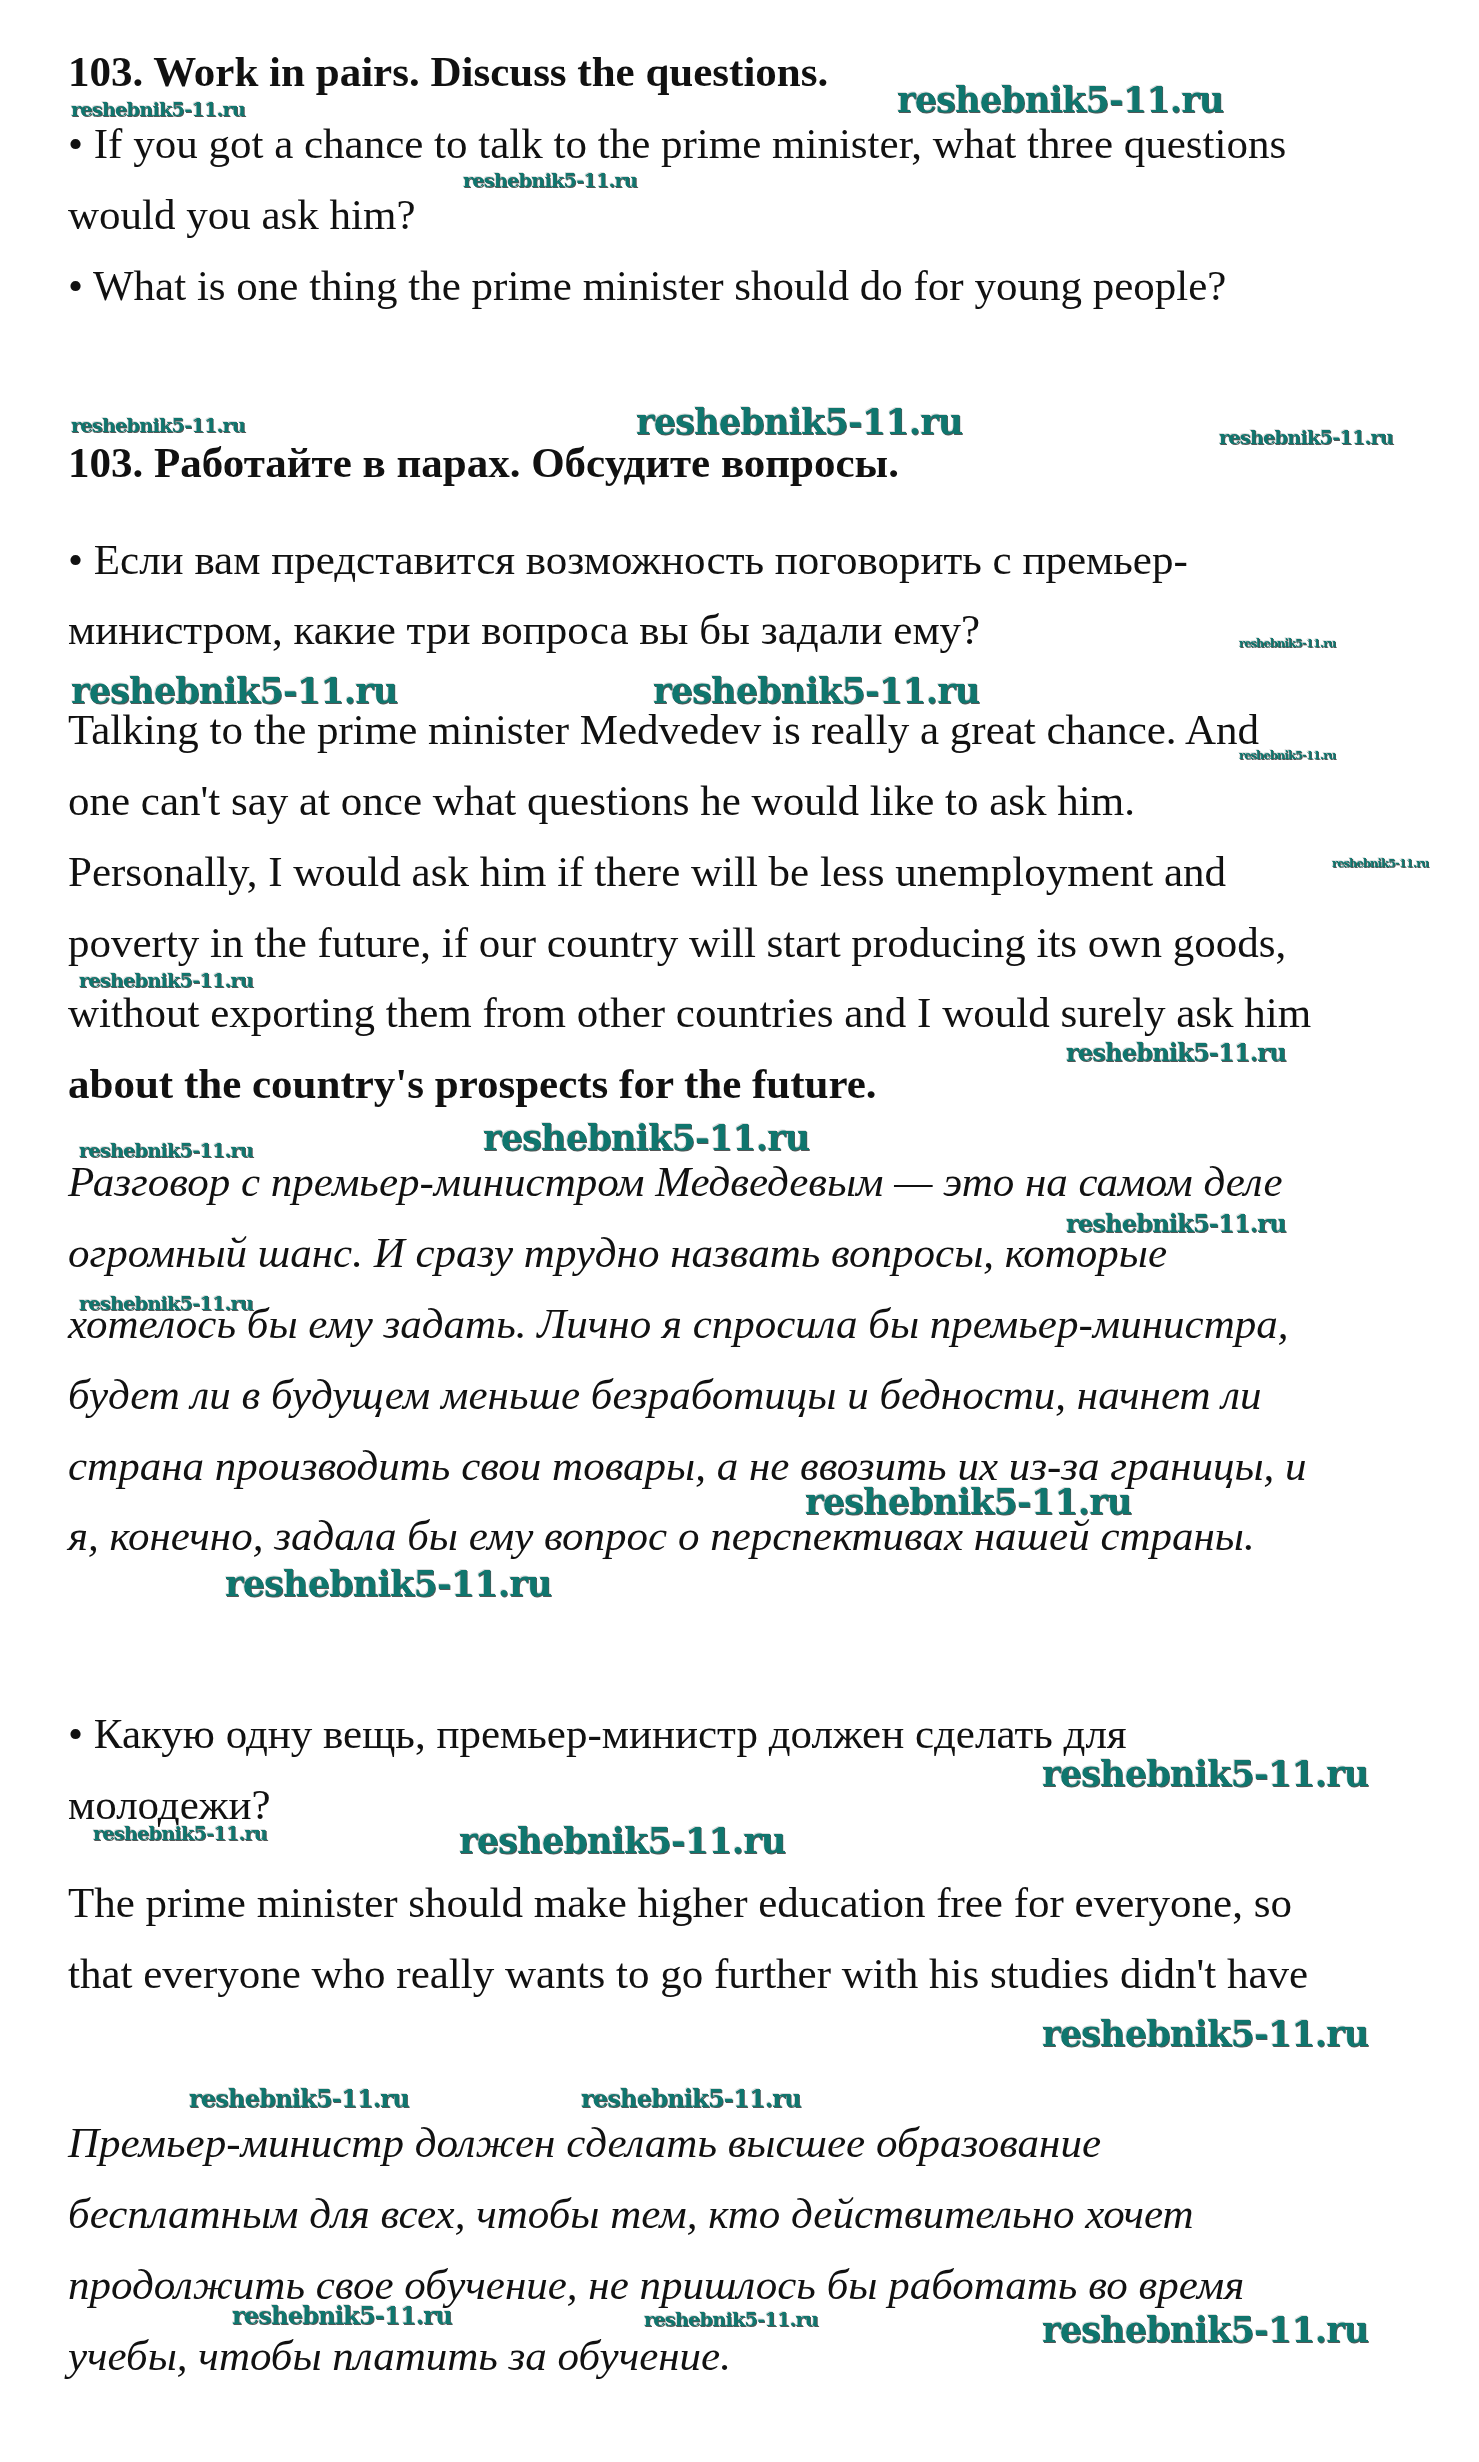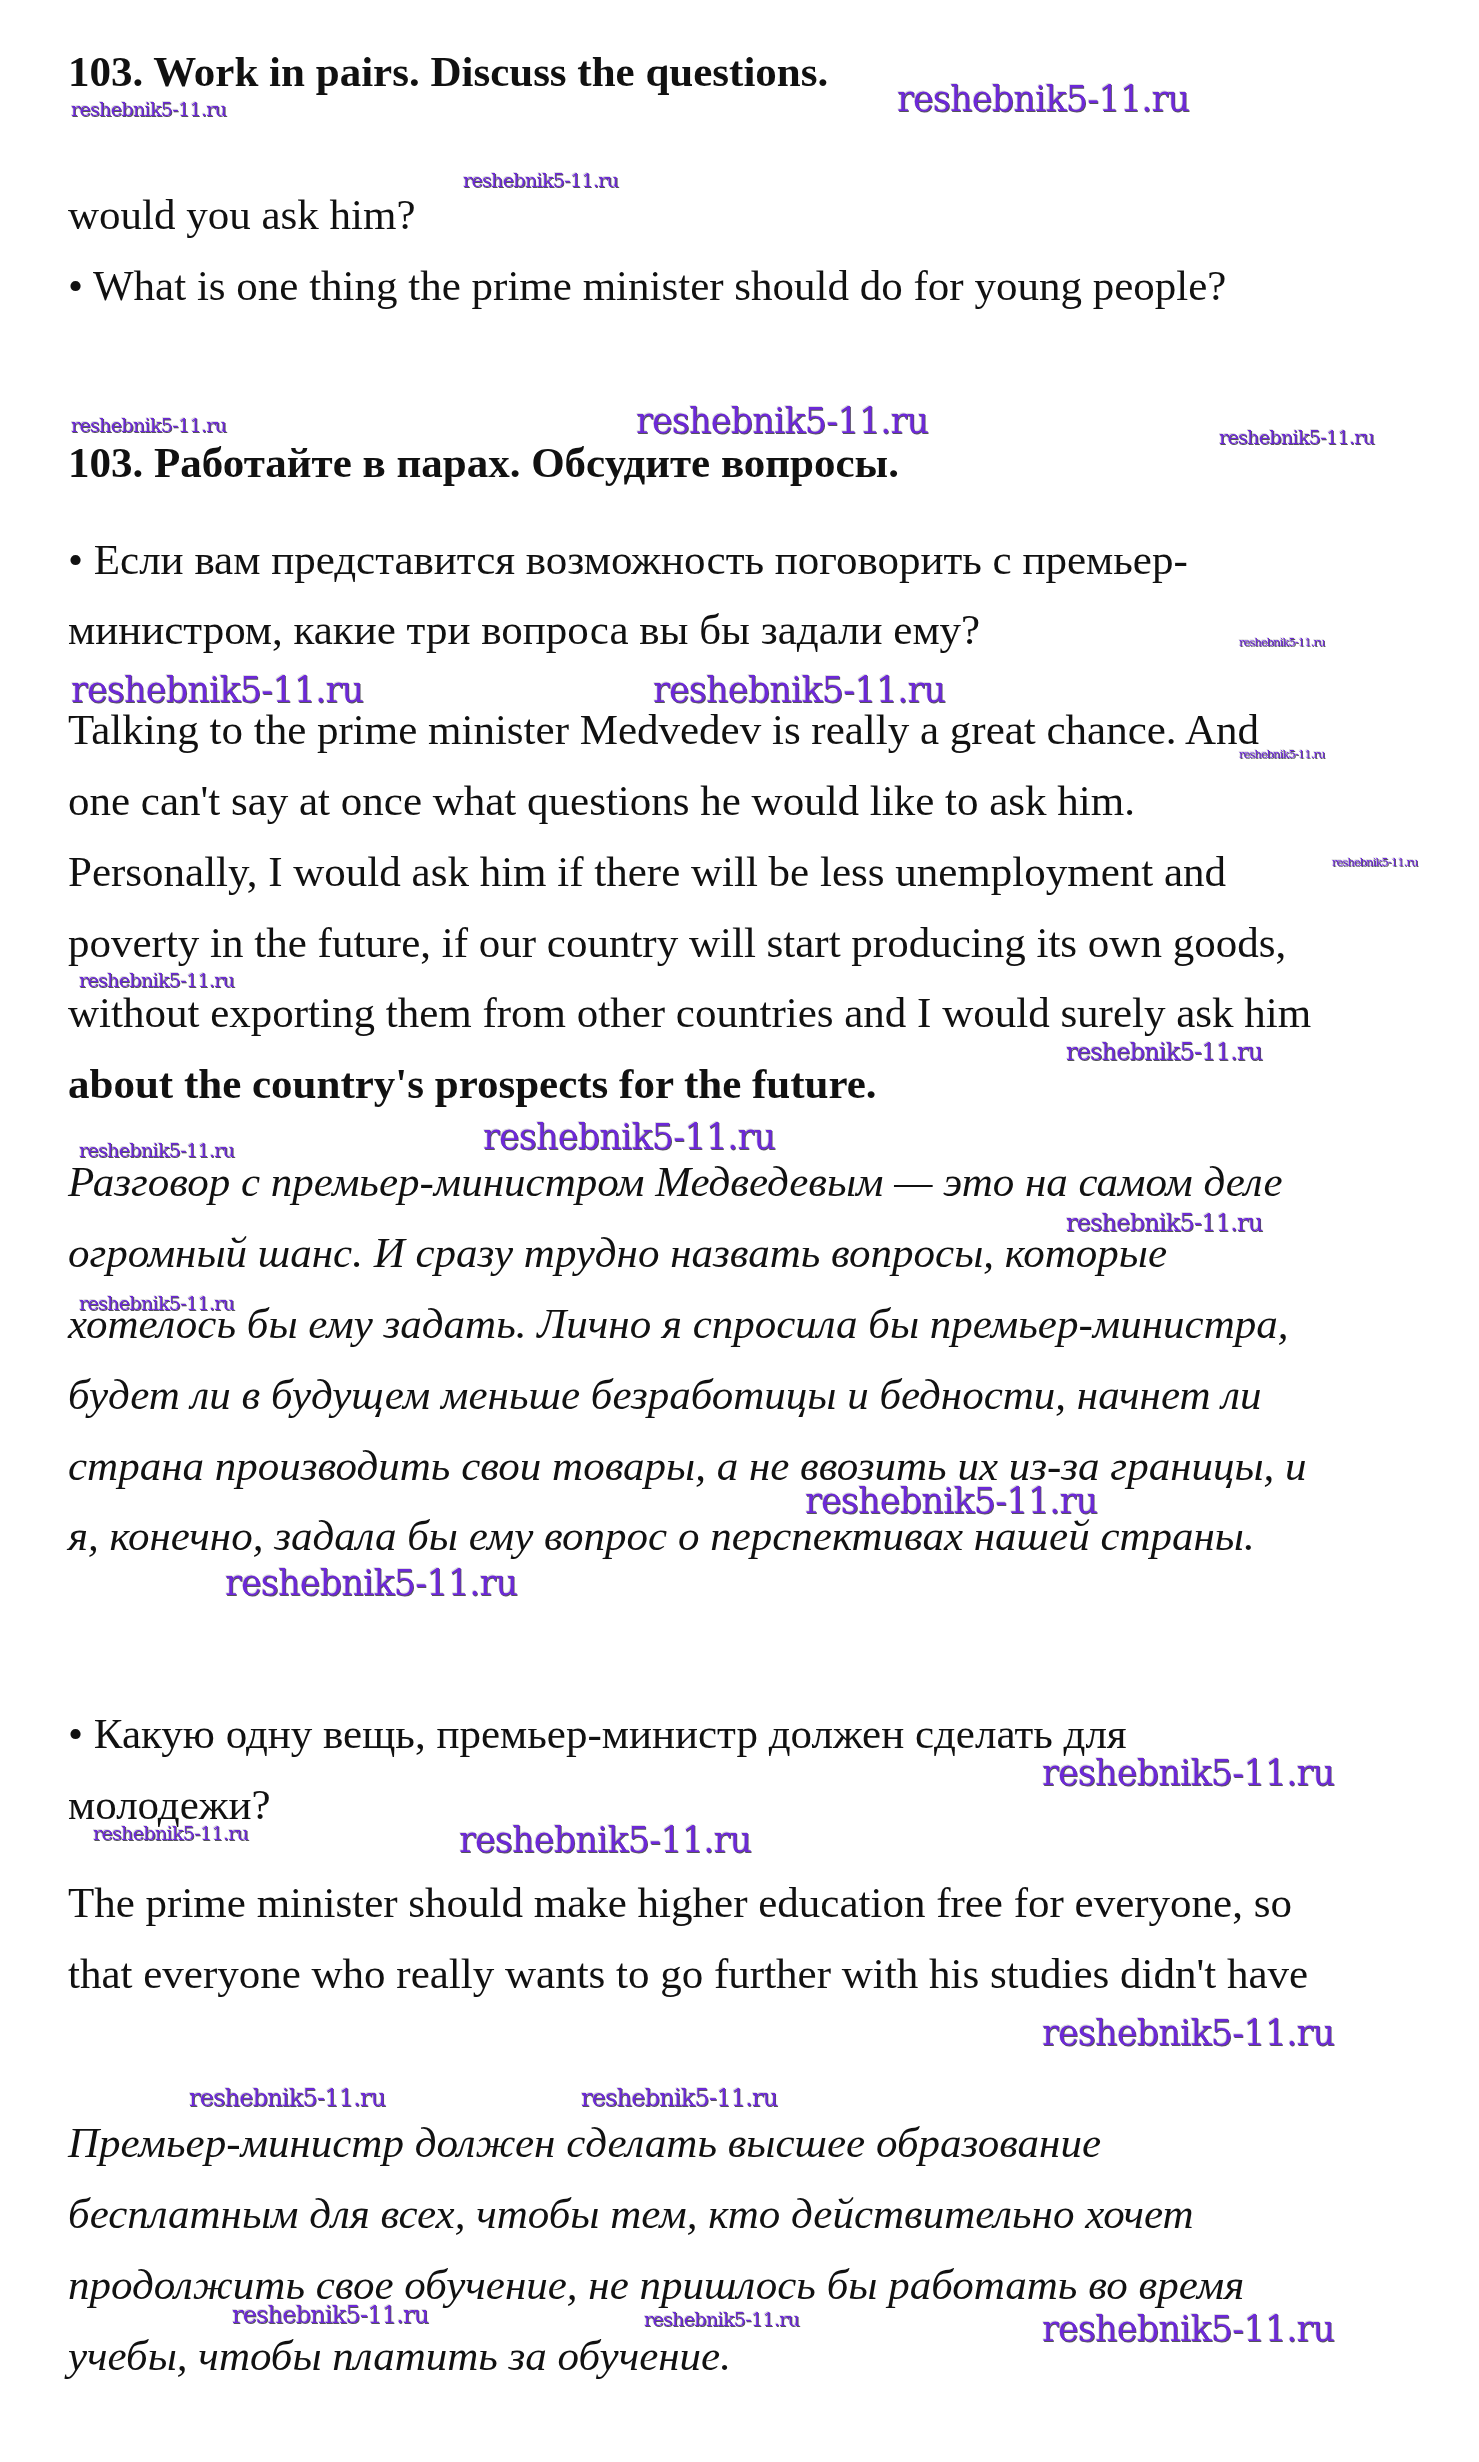--- a/index.html
+++ b/index.html
@@ -7,35 +7,36 @@
   .page { position: absolute; left: 0; top: 0; width: 1172px; height: 2462px; background: #fff; }
   .line {
     position: absolute; left: 68px; white-space: nowrap;
     font-family: "Liberation Serif", "DejaVu Serif", serif;
     font-size: 43px; line-height: 1; color: #111;
   }
   .bold { font-weight: bold; }
   .ital { font-style: italic; }
   .wm {
     position: absolute; white-space: nowrap;
-    font-family: "DejaVu Serif", serif; font-weight: normal;
-    color: #6d28d9; letter-spacing: -0.8px;
+    font-family: "DejaVu Serif", serif; font-weight: bold;
+    color: #0f766e; letter-spacing: -0.8px;
     text-shadow: 0.8px 0.8px 0 #555, -0.8px -0.8px 0 #ddd;
   }
   .wm.s { font-size: 19.3px; }
   .wm.m { font-size: 24px; }
   .wm.l { font-size: 35px; }
   .wm.xs { font-size: 11.3px; }
 </style>
 </head>
 <body>
 
 <div class="page">
 
   <div class="line bold" style="top:50px;">103. Work in pairs. Discuss the questions.</div>
+  <div class="line" style="top:122px;">• If you got a chance to talk to the prime minister, what three questions</div>
   <div class="line" style="top:193px;">would you ask him?</div>
   <div class="line" style="top:264px;">• What is one thing the prime minister should do for young people?</div>
 
   <div class="line bold" style="top:441px;">103. Работайте в парах. Обсудите вопросы.</div>
 
   <div class="line" style="top:538px;">• Если вам представится возможность поговорить с премьер-</div>
   <div class="line" style="top:608px;">министром, какие три вопроса вы бы задали ему?</div>
 
   <div class="line" style="top:708px;">Talking to the prime minister Medvedev is really a great chance. And</div>
   <div class="line" style="top:779px;">one can't say at once what questions he would like to ask him.</div>

